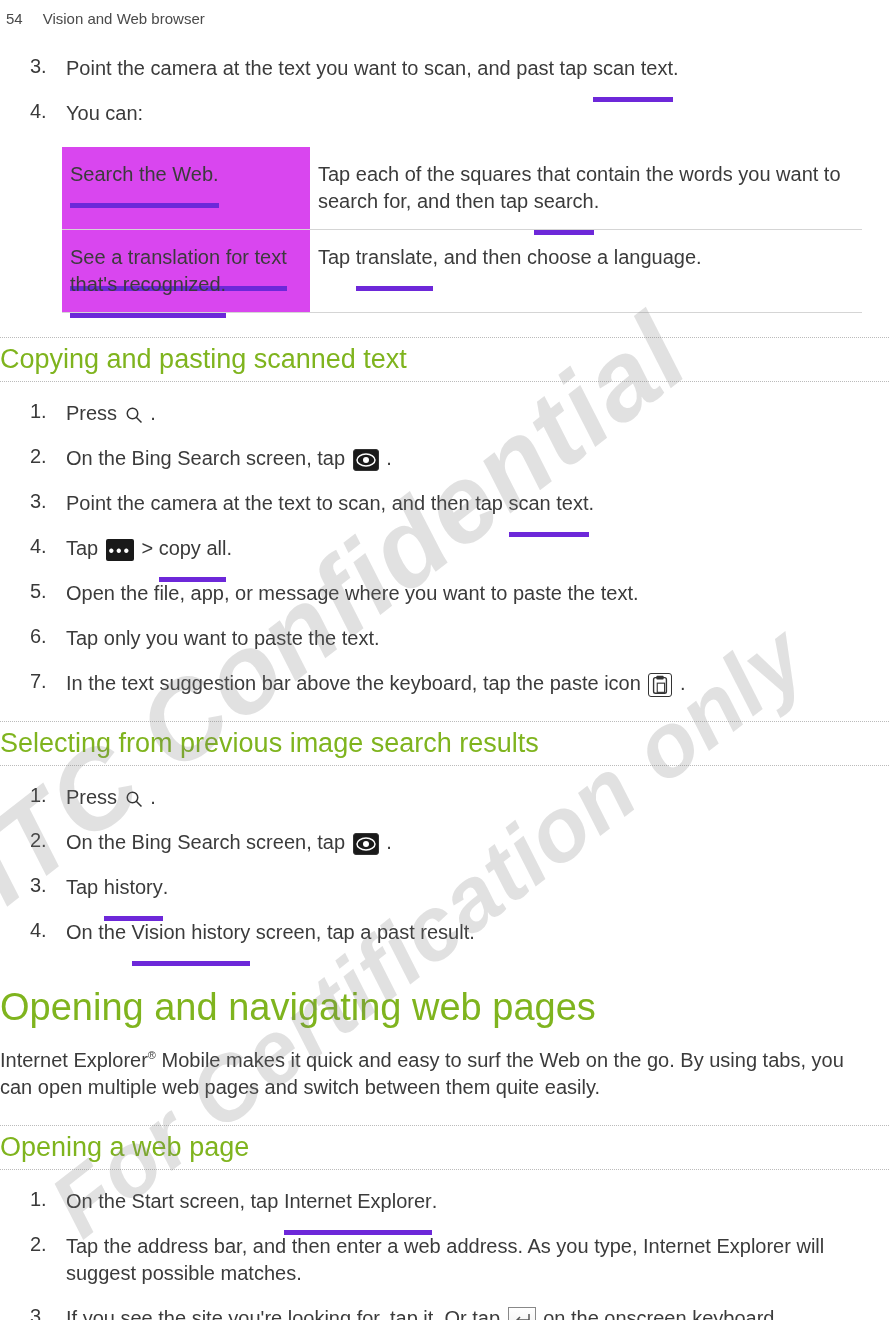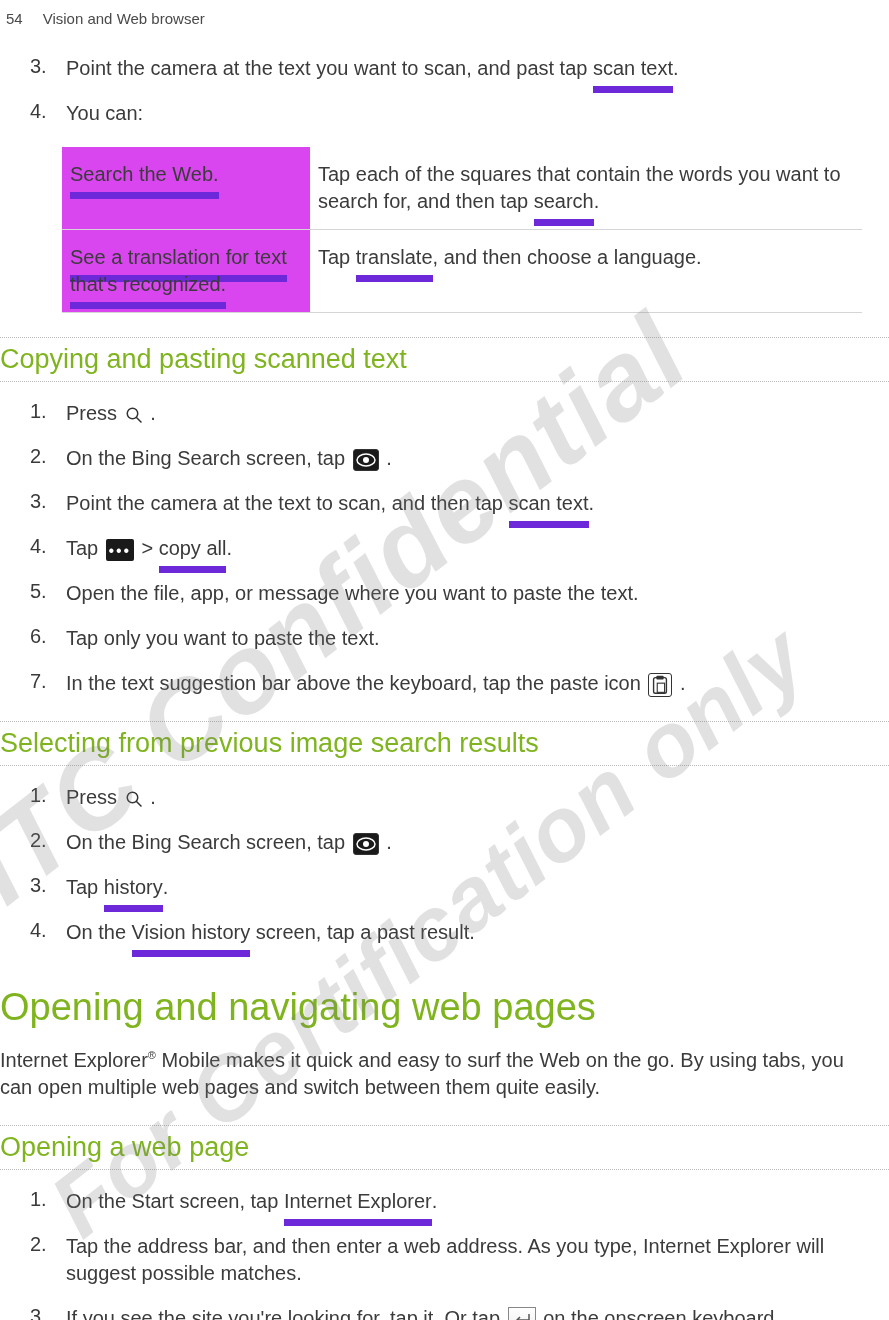--- a/index.html
+++ b/index.html
@@ -51,22 +51,22 @@
   }
   ol.steps > li .content {
     flex: 1;
     font-size: 20px;
     line-height: 1.35;
     font-weight: 300;
   }
 
   .bold-under {
     font-weight: 400;
-    border-bottom: 7px solid #6d28d9;
-    padding-bottom: 7px;
+    border-bottom: 5px solid #6d28d9;
+    padding-bottom: 18px;
   }
 
   .opt-table {
     margin: 10px 0 20px 62px;
     width: 800px;
     border-collapse: collapse;
   }
   .opt-table tr { border-bottom: 1px solid #d5d5d5; }
   .opt-table td {
     padding: 14px 16px 14px 8px;

